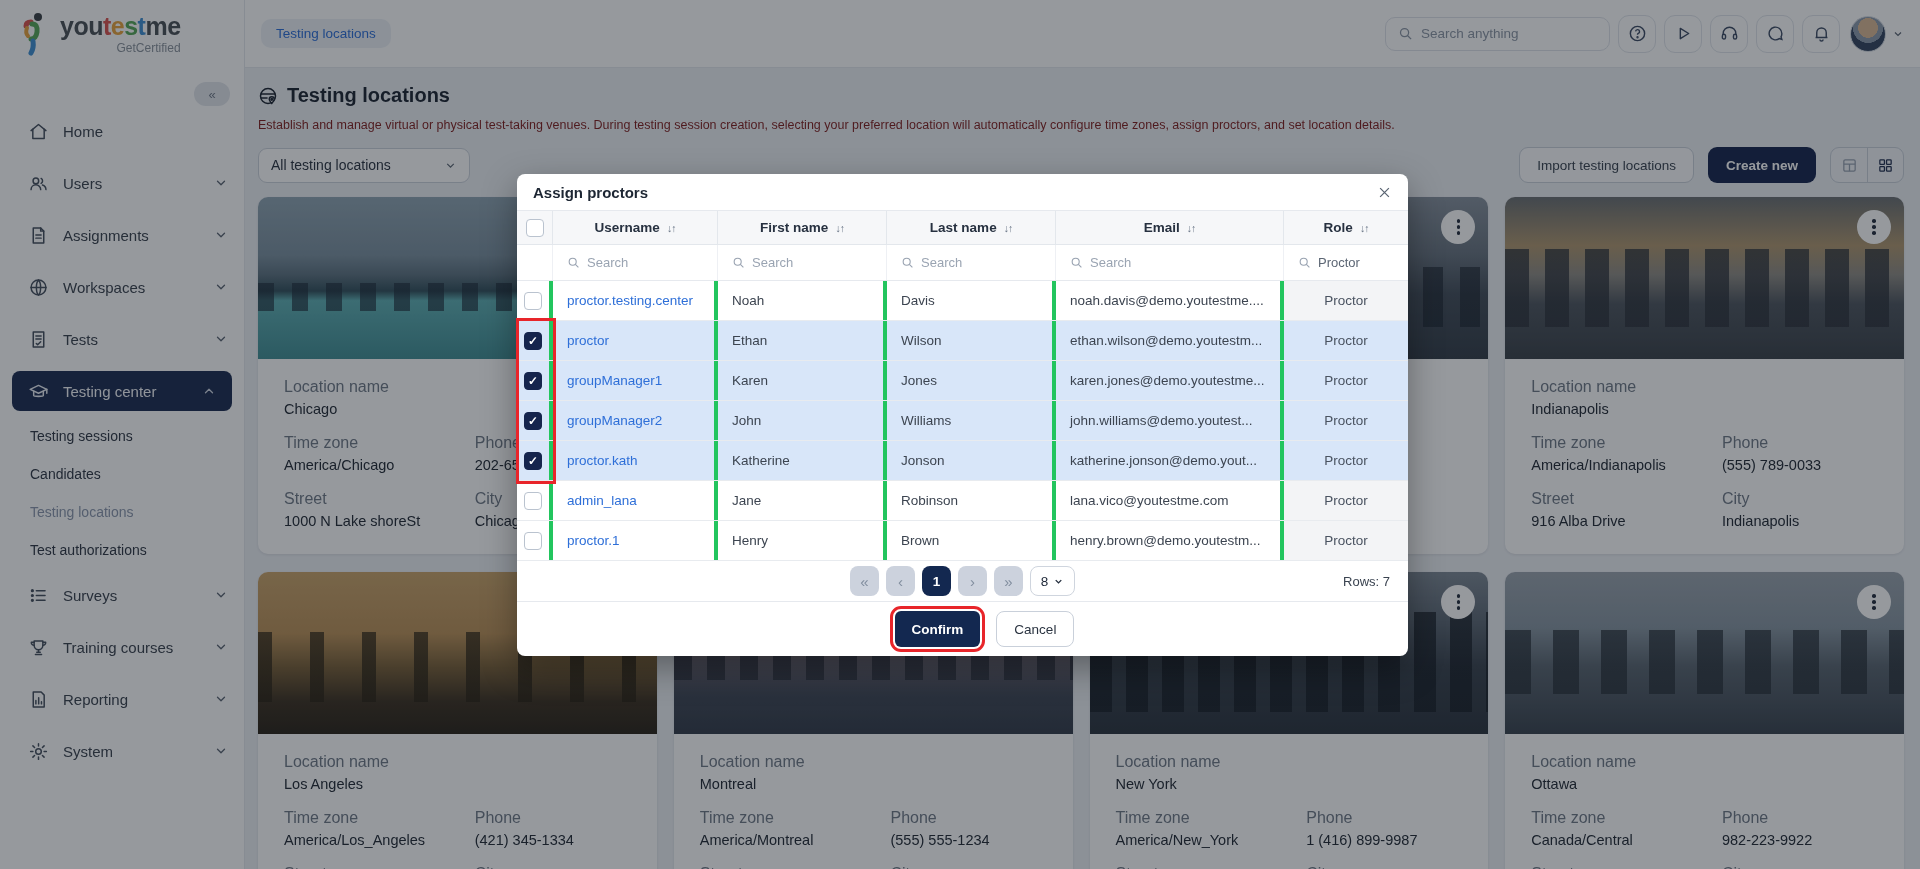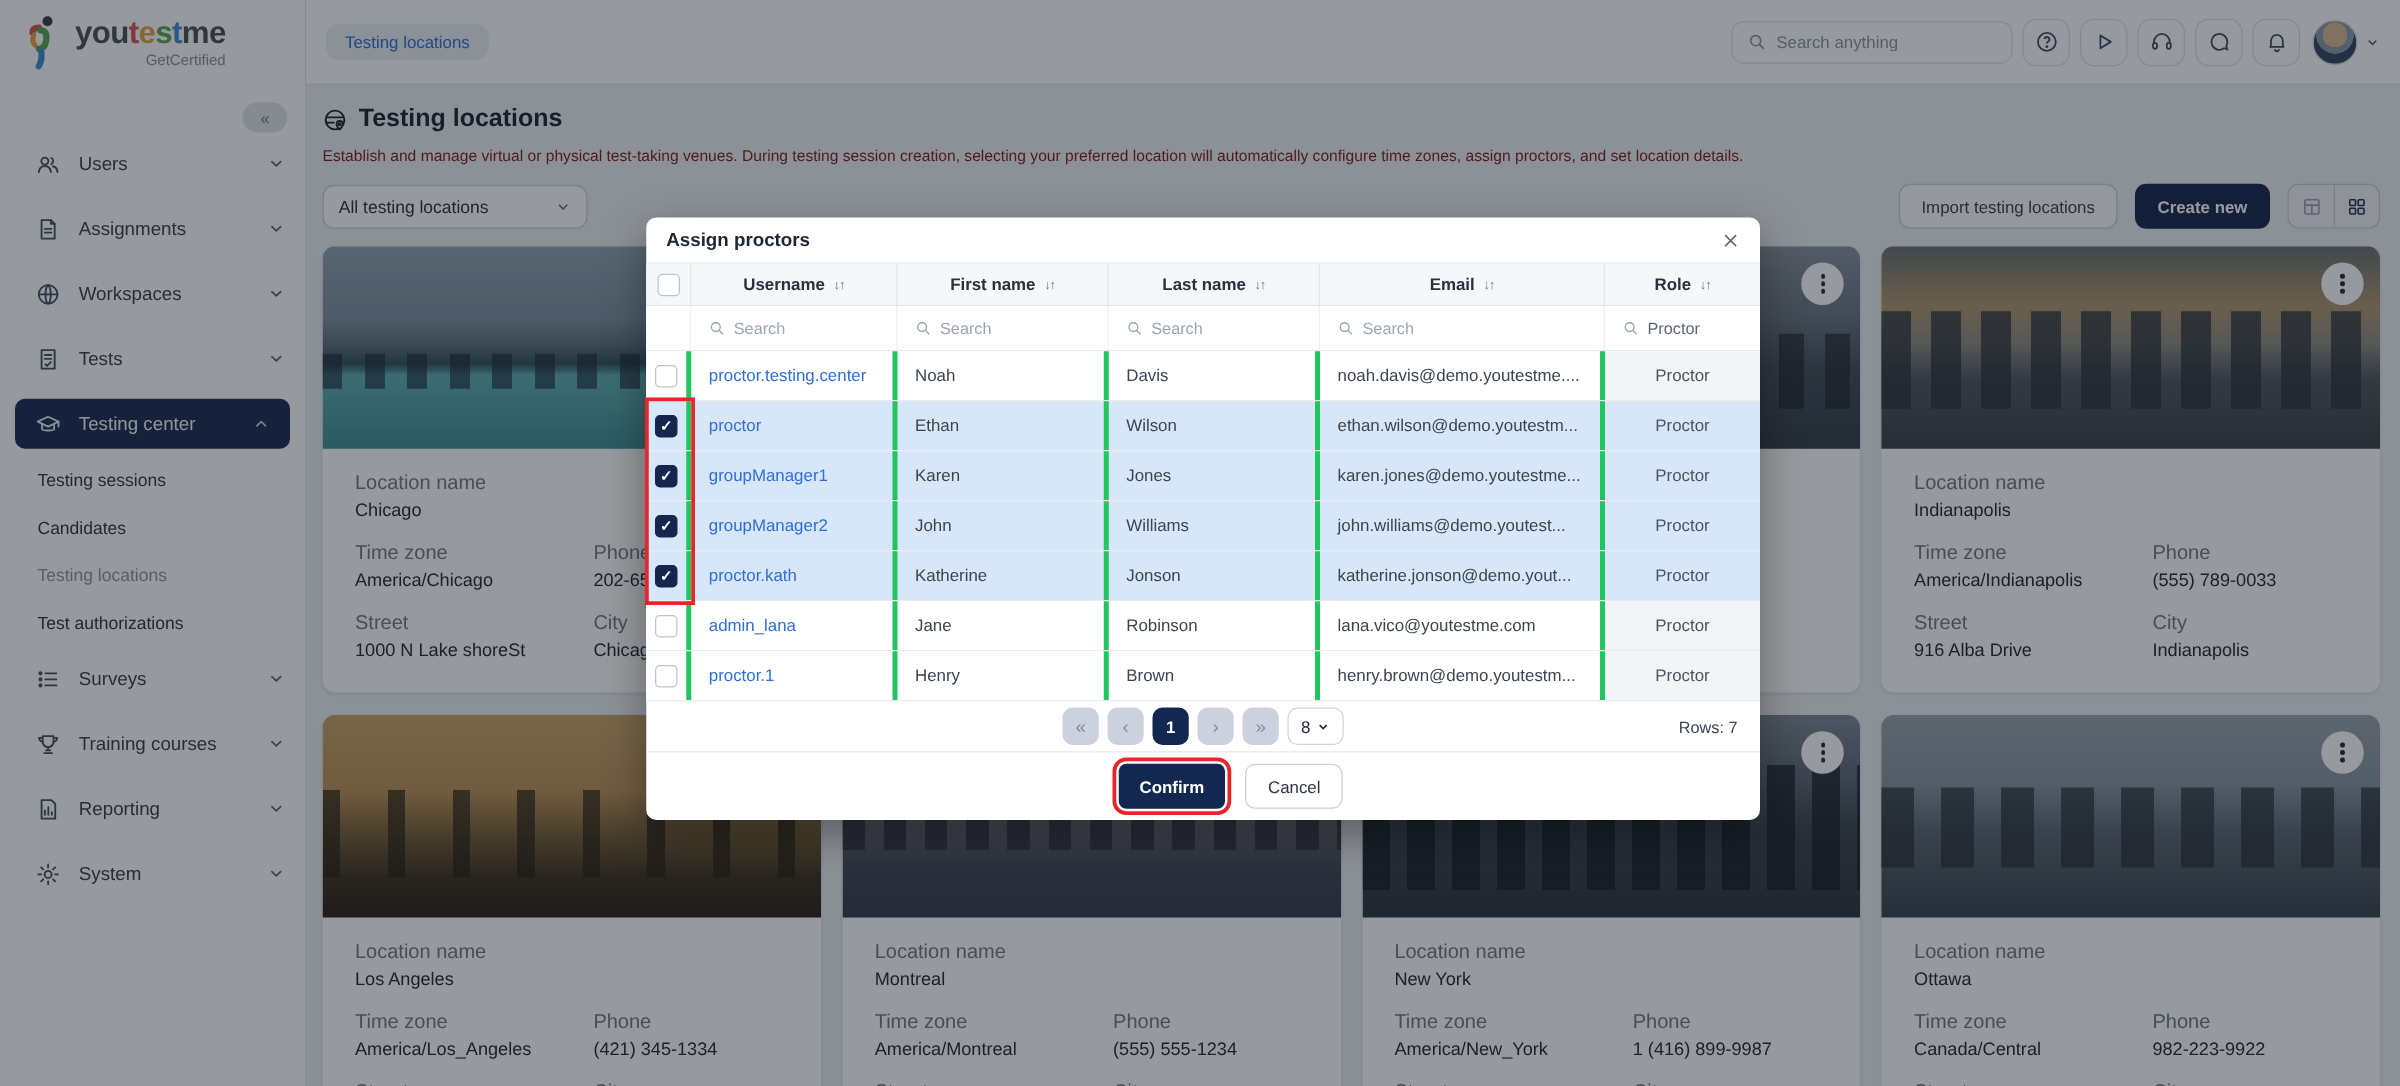--- a/index.html
+++ b/index.html
@@ -151,20 +151,29 @@
       <div class="logo-tag">GetCertified</div>
     </div>
   </div>
   <div class="collapse-btn">
       <span>«</span>
     </div>
   <nav class="side-nav" id="side-nav">
       <div class="nav-item">
         <span class="nicon">
           <svg viewBox="0 0 24 24" fill="none" stroke="currentColor" stroke-width="1.7" stroke-linecap="round" stroke-linejoin="round" style="width:21px;height:21px">
+            <path d="M3.5 11 L12 4 L20.5 11"></path>
+            <path d="M5.5 9.5 V20 H18.5 V9.5"></path>
+          </svg>
+        </span>
+        <span>Home</span>
+      </div>
+      <div class="nav-item">
+        <span class="nicon">
+          <svg viewBox="0 0 24 24" fill="none" stroke="currentColor" stroke-width="1.7" stroke-linecap="round" stroke-linejoin="round" style="width:21px;height:21px">
             <circle cx="9" cy="9" r="3.2"></circle>
             <path d="M3.5 19 a5.5 5.5 0 0 1 11 0"></path>
             <path d="M15 6.2 a3.2 3.2 0 0 1 0 5.6 M16.5 13.7 a5.5 5.5 0 0 1 4 5.3"></path>
           </svg>
         </span>
         <span>Users</span>
         <span class="chev">
           <svg viewBox="0 0 24 24" fill="none" stroke="currentColor" stroke-width="2.2" stroke-linecap="round" stroke-linejoin="round" style="width:14px;height:14px">
             <path d="M6 9 L12 15 L18 9"></path>
           </svg>

